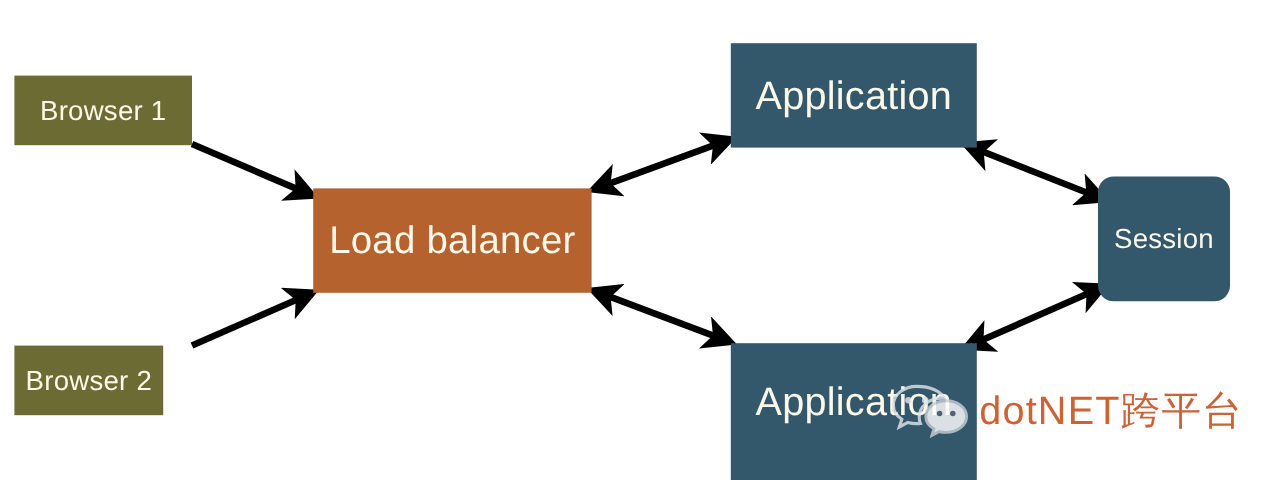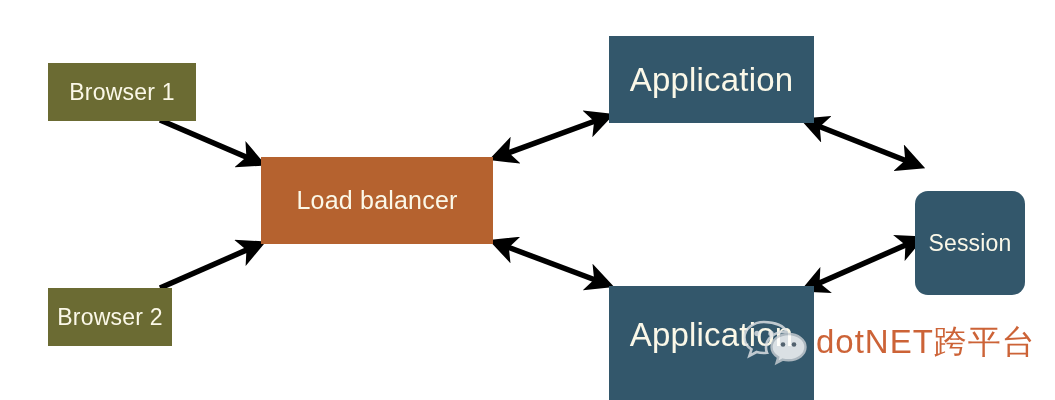--- a/index.html
+++ b/index.html
@@ -23,25 +23,24 @@
     text-align: center;
     color: #fbf8e8;
     box-sizing: border-box;
     line-height: 1.15;
     z-index: 3;
   }
   .node.browser {
     background: #6b6b33;
     font-size: 23px;
     letter-spacing: 0.2px;
-    margin-left: 36px;
   }
   .node.lb {
     background: #b5622f;
-    font-size: 25px;
+    font-size: 32px;
     letter-spacing: 0.2px;
   }
   .node.app {
     background: #33576b;
     font-size: 33px;
     letter-spacing: 0.2px;
     align-items: center;
   }
   .node.session {
     background: #33576b;
@@ -49,21 +48,21 @@
     font-size: 23px;
     letter-spacing: 0.2px;
     flex-direction: column;
   }
   #browser1 { left: 12px;  top: 63px;  width: 148px; height: 58px; }
   #browser2 { left: 12px;  top: 288px; width: 124px; height: 58px; }
   #loadbalancer { left: 261px; top: 157px; width: 232px; height: 87px; }
   #app1 { left: 609px; top: 36px;  width: 205px; height: 87px; }
   #app2 { left: 609px; top: 286px; width: 205px; height: 114px; }
   #app2 .node-label { margin-top: -16px; }
-  #sessionserver { left: 915px; top: 147px; width: 110px; height: 104px; margin-top: 44px; }
+  #sessionserver { left: 915px; top: 147px; width: 110px; height: 104px; }
   #sessionserver .node-label { display: block; }
 
   #arrow-layer {
     position: absolute;
     left: 0; top: 0;
     width: 1055px;
     height: 400px;
     z-index: 2;
   }
 

